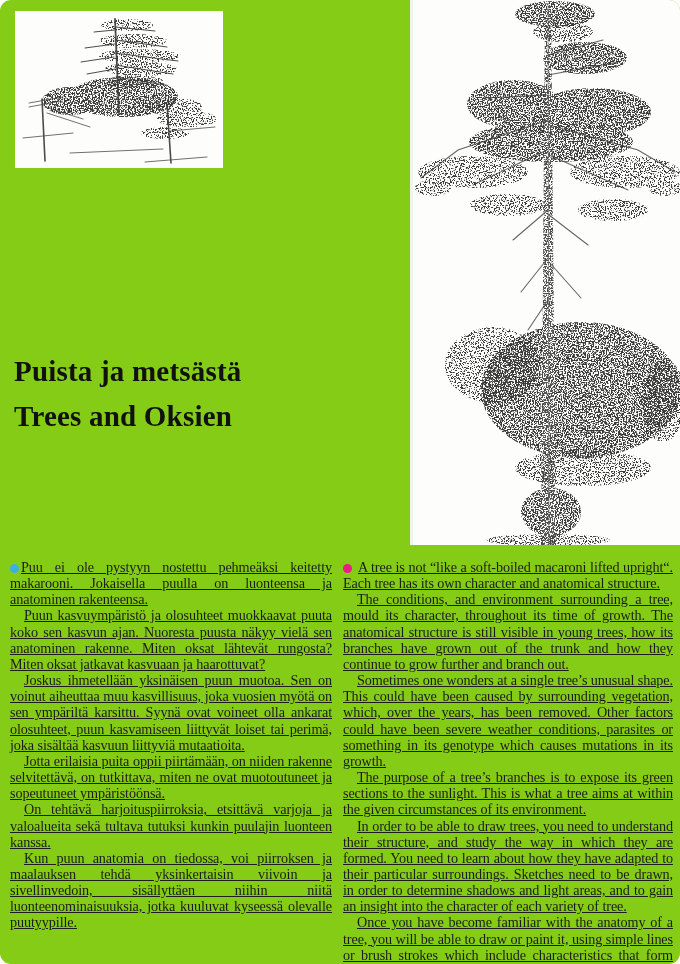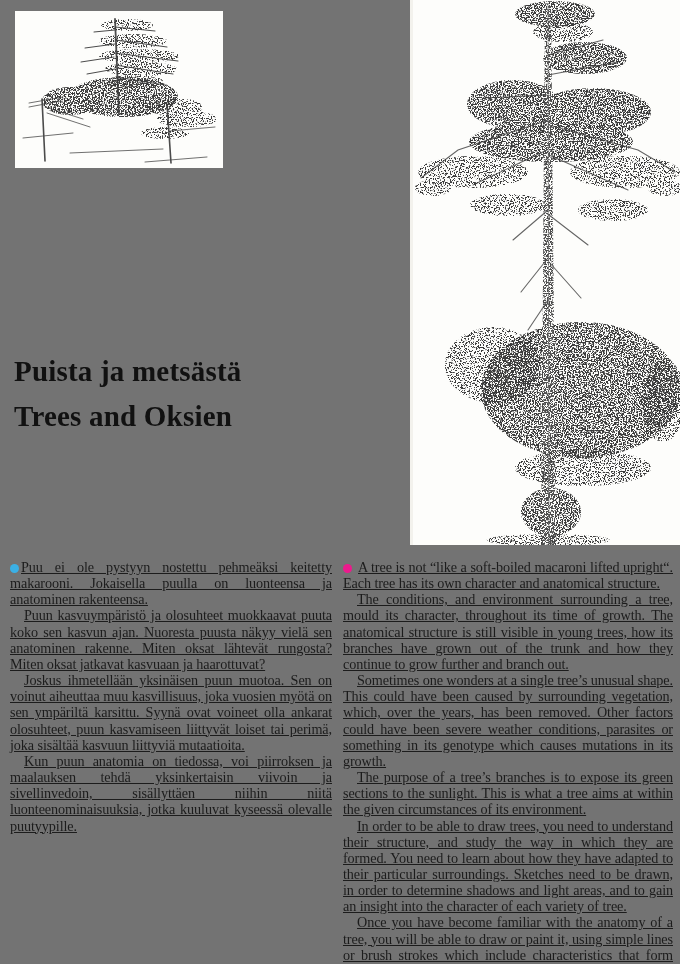--- a/index.html
+++ b/index.html
@@ -1,22 +1,23 @@
 <!DOCTYPE html>
 <html><head>
 <meta charset="utf-8">
 <style>
   html,body{margin:0;padding:0;}
   .page{
     position:relative;
     width:680px;height:964px;
-    background:#737373;
+    background:#84cc16;
     overflow:hidden;
     font-family:"Liberation Serif", serif;
     color:#1c1c1c;
+    border-radius:11px;
   }
   .illu-box{position:absolute;background:#fdfdfb;}
   .sketch-box{left:15px;top:11px;width:208px;height:157px;}
   .tree-box{left:410px;top:0;width:270px;height:545px;border-left:3px solid #f3f2ed;}
   .title-block{position:absolute;left:14px;top:349px;}
   .title-block h1{
     margin:0;font-size:29px;line-height:45px;font-weight:bold;
     font-family:"Liberation Serif", serif;color:#111;letter-spacing:0.2px;
   }
   .col{
@@ -117,20 +118,22 @@
 
   <div class="title-block">
     <h1>Puista ja metsästä</h1>
     <h1>Trees and Oksien</h1>
   </div>
 
   <div class="col col-fi">
     <p class="lead"><span class="bullet" style="background: rgb(59, 176, 229);"></span><span>Puu ei ole pystyyn nostettu pehmeäksi keitetty makarooni. Jokaisella puulla on luonteensa ja anatominen rakenteensa.</span></p>
     <p>Puun kasvuympäristö ja olosuhteet muokkaavat puuta koko sen kasvun ajan. Nuoresta puusta näkyy vielä sen anatominen rakenne. Miten oksat lähtevät rungosta? Miten oksat jatkavat kasvuaan ja haarottuvat?</p>
     <p>Joskus ihmetellään yksinäisen puun muotoa. Sen on voinut aiheuttaa muu kasvillisuus, joka vuosien myötä on sen ympäriltä karsittu. Syynä ovat voineet olla ankarat olosuhteet, puun kasvamiseen liittyvät loiset tai perimä, joka sisältää kasvuun liittyviä mutaatioita.</p>
+    <p>Jotta erilaisia puita oppii piirtämään, on niiden rakenne selvitettävä, on tutkittava, miten ne ovat muotoutuneet ja sopeutuneet ympäristöönsä.</p>
+    <p>On tehtävä harjoituspiirroksia, etsittävä varjoja ja valoalueita sekä tultava tutuksi kunkin puulajin luonteen kanssa.</p>
     <p>Kun puun anatomia on tiedossa, voi piirroksen ja maalauksen tehdä yksinkertaisin viivoin ja sivellinvedoin, sisällyttäen niihin niitä luonteenominaisuuksia, jotka kuuluvat kyseessä olevalle puutyypille.</p>
   </div>
 
   <div class="col col-en">
     <p class="lead"><span class="bullet en" style="background: rgb(236, 26, 141);"></span><span>A tree is not “like a soft-boiled macaroni lifted upright“. Each tree has its own character and anatomical structure.</span></p>
     <p>The conditions, and environment surrounding a tree, mould its character, throughout its time of growth. The anatomical structure is still visible in young trees, how its branches have grown out of the trunk and how they continue to grow further and branch out.</p>
     <p>Sometimes one wonders at a single tree’s unusual shape. This could have been caused by surrounding vegetation, which, over the years, has been removed. Other factors could have been severe weather conditions, parasites or something in its genotype which causes mutations in its growth.</p>
     <p>The purpose of a tree’s branches is to expose its green sections to the sunlight. This is what a tree aims at within the given circumstances of its environment.</p>
     <p>In order to be able to draw trees, you need to understand their structure, and study the way in which they are formed. You need to learn about how they have adapted to their particular surroundings. Sketches need to be drawn, in order to determine shadows and light areas, and to gain an insight into the character of each variety of tree.</p>
     <p>Once you have become familiar with the anatomy of a tree, you will be able to draw or paint it, using simple lines or brush strokes which include characteristics that form part of the tree type in question.</p>

